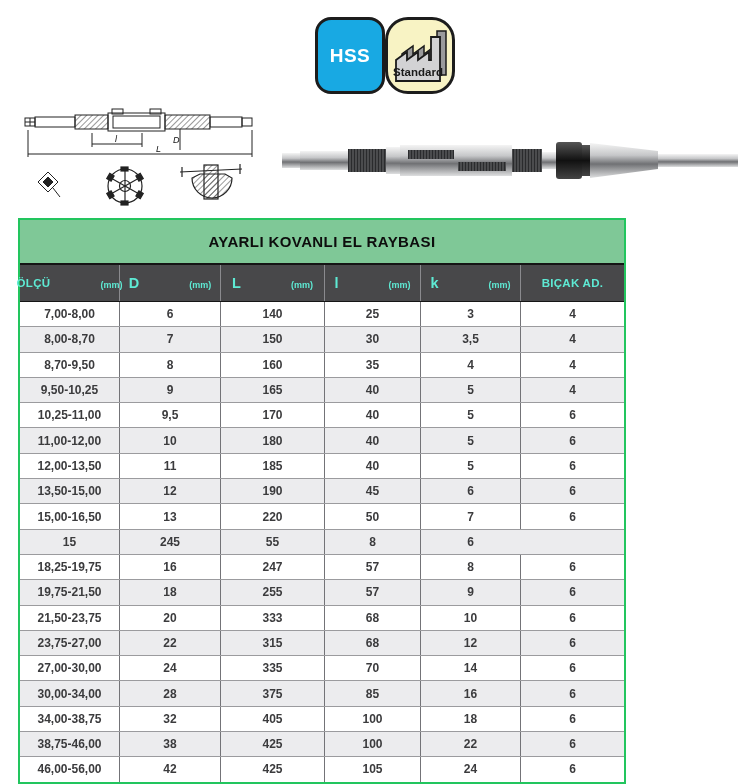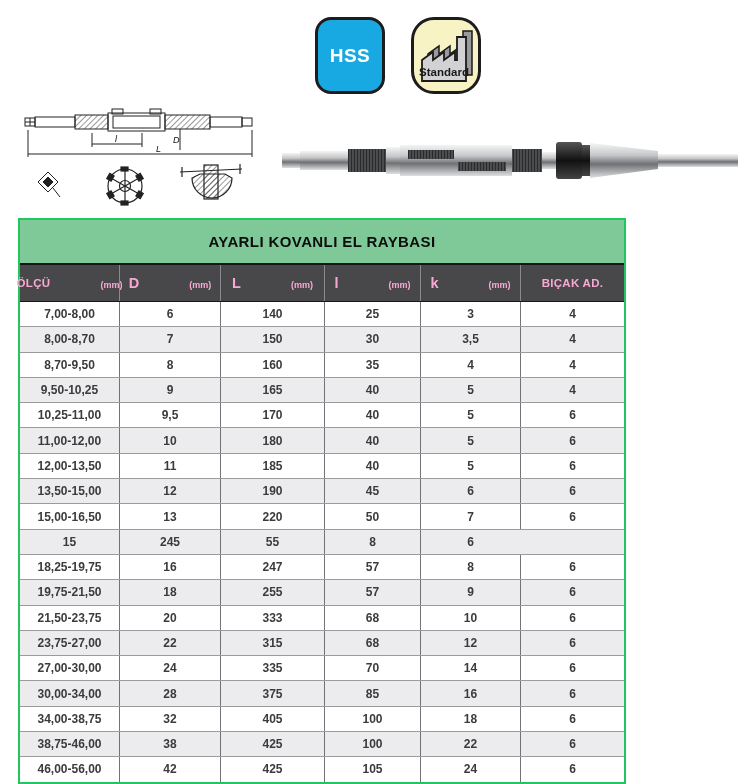--- a/index.html
+++ b/index.html
@@ -1,34 +1,34 @@
 <!DOCTYPE html>
 <html><head>
 <meta charset="utf-8">
 <style>
   html,body{margin:0;padding:0;background:#fff;}
   .page{
     position:relative;width:743px;height:784px;background:#ffffff;overflow:hidden;
     font-family:"Liberation Sans",sans-serif;
   }
   
-  .badges{position:absolute;left:315px;top:17px;display:flex;gap:26px;}
+  .badges{position:absolute;left:315px;top:17px;display:flex;gap:0;}
   .badge{width:64px;height:71px;border:3px solid #1c1c1c;display:flex;align-items:center;justify-content:center;box-sizing:content-box;}
   .badge-hss{background:#18A9E3;border-radius:16px;}
   .badge-hss span{color:#fff;font-weight:bold;font-size:19px;letter-spacing:.5px;}
   .badge-standard{background:#F8F3C4;border-radius:23px;align-items:center;}
   
   .tech-drawing{position:absolute;left:20px;top:102px;}
   .product-photo{position:absolute;left:280px;top:118px;}
   
   .spec-table{position:absolute;left:18px;top:218px;width:608px;border:2px solid #22c55e;background:#fff;box-sizing:border-box;}
   .tbl-title{height:43px;background:#7FC897;display:flex;align-items:center;justify-content:center;
     font-weight:bold;font-size:15px;color:#0d0d0d;letter-spacing:.4px;border-bottom:2px solid #151515;}
   .tbl-head{display:grid;grid-template-columns:99px 101px 104px 96px 100px 1fr;background:#48484A;height:36px;border-bottom:1px solid #151515;}
-  .th{display:flex;align-items:center;justify-content:center;color:#f9a8d4;font-weight:bold;border-left:1px solid #8a8a8e;min-width:0;}
+  .th{display:flex;align-items:center;justify-content:center;color:#5eead4;font-weight:bold;border-left:1px solid #8a8a8e;min-width:0;}
   .th:first-child{border-left:none;}
   .th-label-lg{font-size:14.5px;}
   .th-label-sm{font-size:11.5px;letter-spacing:.3px;}
   .th-unit{font-size:9px;margin-left:2px;margin-top:3px;padding-left:48px;}
   .tr{display:grid;grid-template-columns:99px 101px 104px 96px 100px 1fr;height:24.3px;background:#ffffff;border-top:1px solid #9b9b9e;}
   .tr:first-child{border-top:none;}
   .tr.alt{background:#ECECEE;}
   .td{display:flex;align-items:center;justify-content:center;font-size:12px;font-weight:bold;color:#3b3b3d;border-left:1px solid #737377;min-width:0;}
   .td:first-child{border-left:none;}
 </style>

